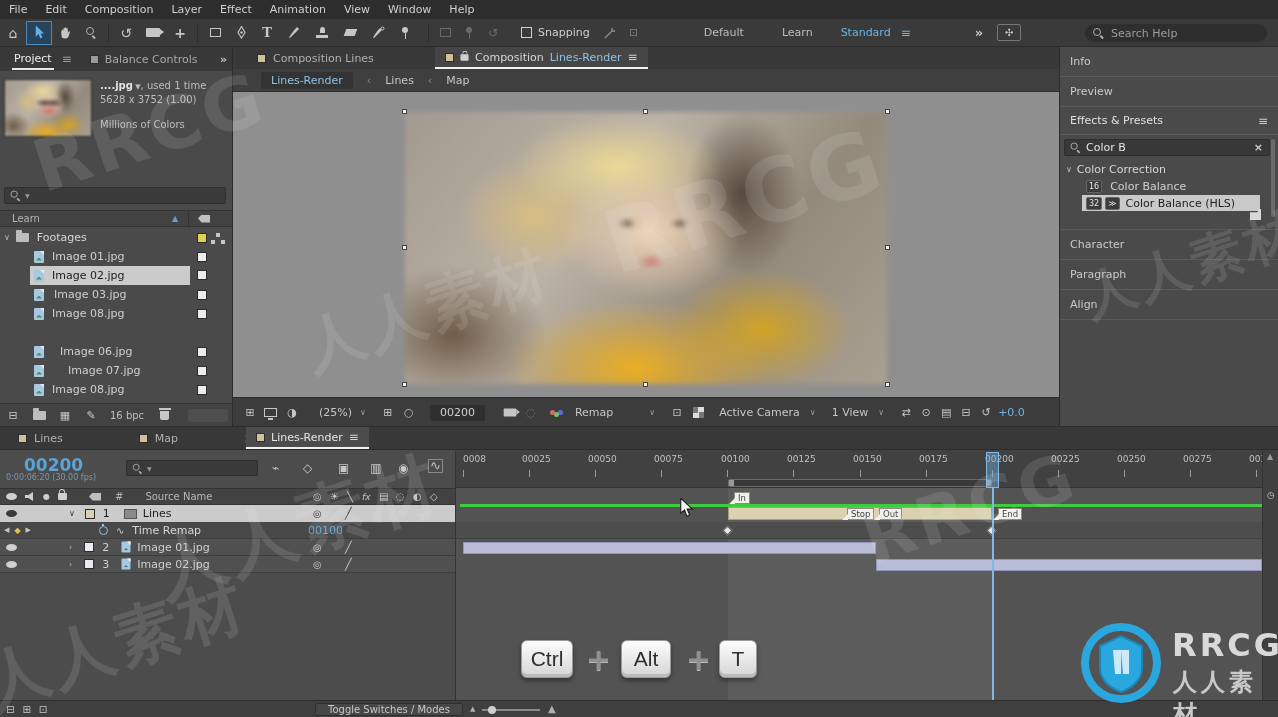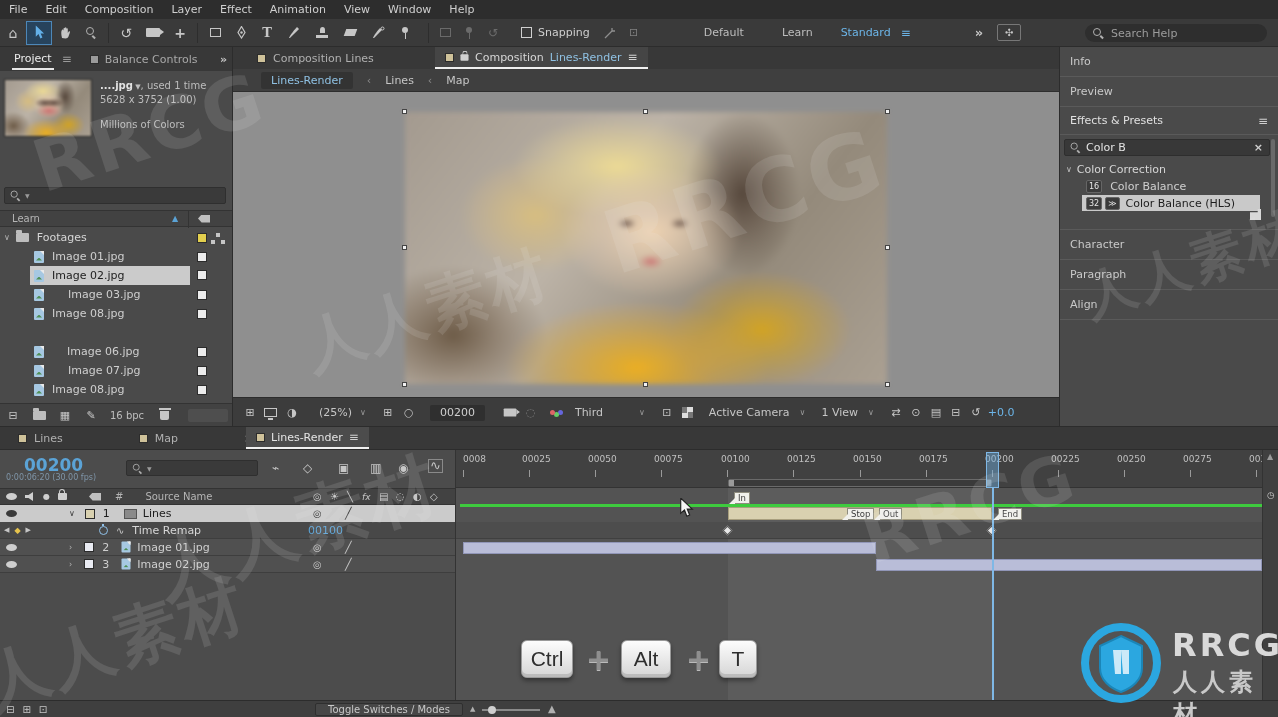--- a/index.html
+++ b/index.html
@@ -206,31 +206,31 @@
       <span style="margin-left:8px;color:#cfcfcf">Image 01.jpg</span>
       <span class="swatch" style="position:absolute;left:197px;background:#ececec"></span>
     </div>
     <div class="abs flex" style="left:30px;top:219px;width:160px;height:19px;font-size:11px;background:#cbcbcb">
       <span class="fileico" style="margin-left:4px"></span>
       <span style="margin-left:8px;color:#1d1d1d">Image 02.jpg</span>
     </div>
     <span class="swatch" style="position:absolute;left:197px;top:223px;background:#ececec"></span>
     <div class="abs flex" style="left:0;top:238px;width:233px;height:19px;font-size:11px">
       <span class="fileico" style="margin-left:34px"></span>
-      <span style="margin-left:24px;color:#cfcfcf">Image 03.jpg</span>
+      <span style="margin-left:10px;color:#cfcfcf">Image 03.jpg</span>
       <span class="swatch" style="position:absolute;left:197px;background:#ececec"></span>
     </div>
     <div class="abs flex" style="left:0;top:257px;width:233px;height:19px;font-size:11px">
       <span class="fileico" style="margin-left:34px"></span>
       <span style="margin-left:8px;color:#cfcfcf">Image 08.jpg</span>
       <span class="swatch" style="position:absolute;left:197px;background:#ececec"></span>
     </div>
     <div class="abs flex" style="left:0;top:295px;width:233px;height:19px;font-size:11px">
       <span class="fileico" style="margin-left:34px"></span>
-      <span style="margin-left:23px;color:#cfcfcf">Image 06.jpg</span>
+      <span style="margin-left:16px;color:#cfcfcf">Image 06.jpg</span>
       <span class="swatch" style="position:absolute;left:197px;background:#ececec"></span>
     </div>
     <div class="abs flex" style="left:0;top:314px;width:233px;height:19px;font-size:11px">
       <span class="fileico" style="margin-left:34px"></span>
       <span style="margin-left:24px;color:#cfcfcf">Image 07.jpg</span>
       <span class="swatch" style="position:absolute;left:197px;background:#ececec"></span>
     </div>
     <div class="abs flex" style="left:0;top:333px;width:233px;height:19px;font-size:11px">
       <span class="fileico" style="margin-left:34px"></span>
       <span style="margin-left:8px;color:#cfcfcf">Image 08.jpg</span>
@@ -298,21 +298,21 @@
       <span class="flex" style="margin-left:10px;height:16px;background:#2f2f2f;border-radius:2px;padding:0 10px;color:#cfcfcf">
           <span>00200</span>
         </span>
       <span class="flex" style="margin-left:14px;width:22px;justify-content:center">
           <span class="cam" style="transform:scale(.9)"></span>
         </span>
       <span class="flex" style="width:20px;justify-content:center;color:#7a7a7a">◌</span>
       <span class="flex" style="width:24px;justify-content:center">
           <span class="rgbico"></span>
         </span>
-      <span style="margin-left:10px;color:#c6c6c6">Third</span>
+      <span style="margin-left:10px;color:#c6c6c6">Remap</span>
       <span style="margin-left:36px;color:#9a9a9a;font-size:8px">∨</span>
       <span class="flex" style="margin-left:12px;width:20px;justify-content:center;color:#c6c6c6">⊡</span>
       <span class="flex" style="width:22px;justify-content:center">
           <span class="checkerico"></span>
         </span>
       <span style="margin-left:10px;color:#c6c6c6">Active Camera</span>
       <span style="margin-left:10px;color:#9a9a9a;font-size:8px">∨</span>
       <span style="margin-left:16px;color:#c6c6c6">1 View</span>
       <span style="margin-left:10px;color:#9a9a9a;font-size:8px">∨</span>
       <span class="flex" style="margin-left:12px;width:20px;justify-content:center;color:#c6c6c6">⇄</span>

